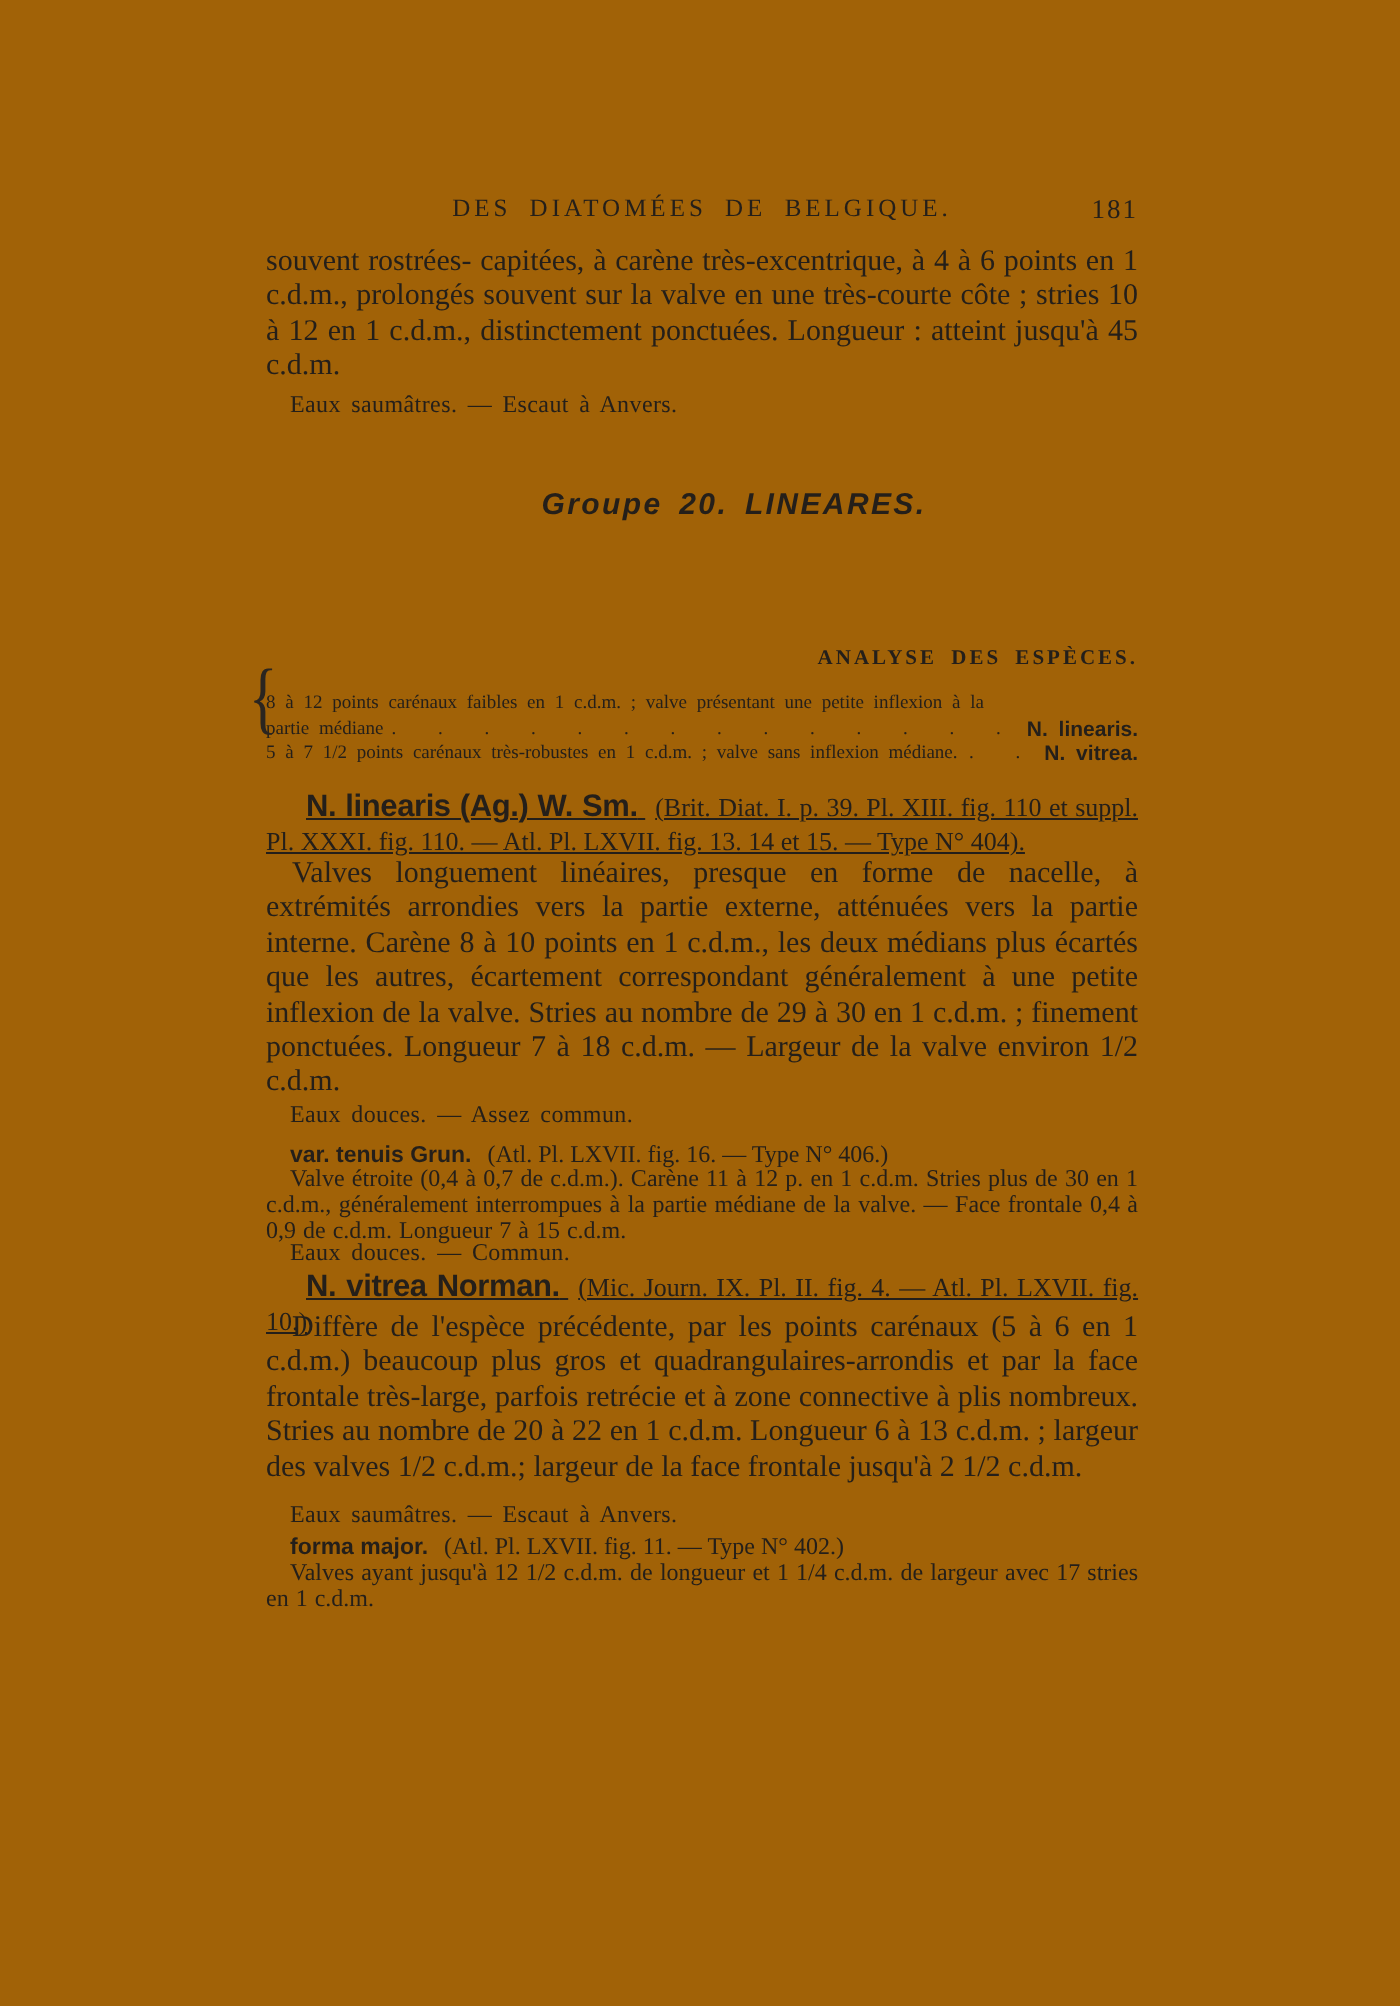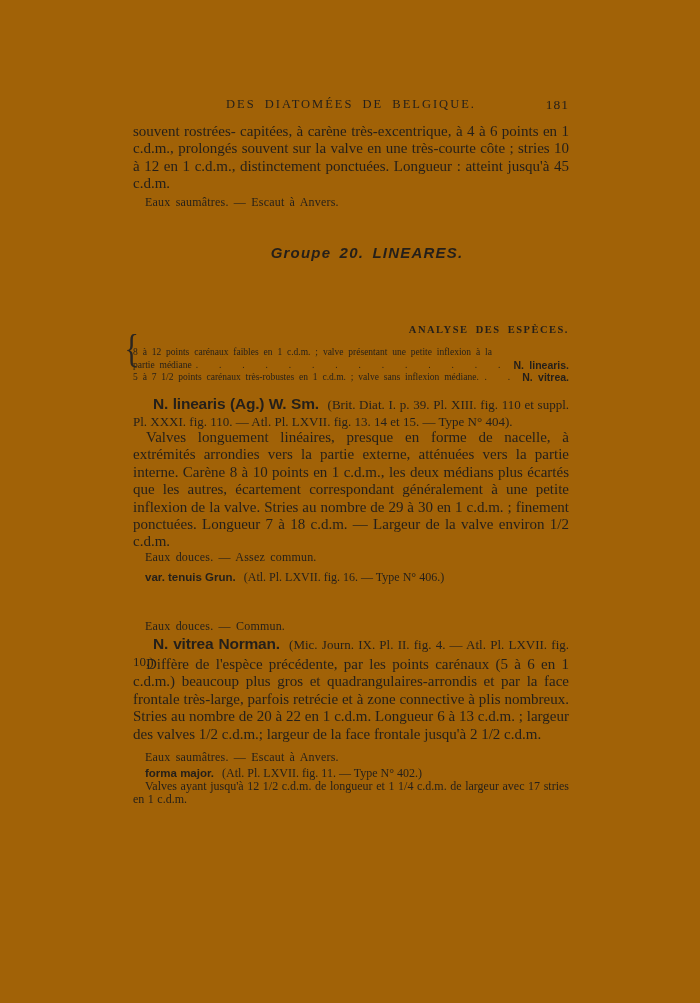--- a/index.html
+++ b/index.html
@@ -104,20 +104,21 @@
     font-size: 10.5px;
     flex: 0 0 auto;
   }
   
   .species-heading {
     font-size: 13px;
     line-height: 17.2px;
     text-align: justify;
     text-indent: 20px;
     margin: 0;
+    text-decoration: underline;
   }
   .species-name {
     font-family: "Liberation Sans", "DejaVu Sans", sans-serif;
     font-weight: bold;
     font-size: 15.5px;
     letter-spacing: -0.2px;
   }
   .citation { margin-left: 5px; }
   .variety-heading {
     font-size: 12px;
@@ -188,20 +189,21 @@
     <span class="species-name">N. linearis (Ag.) W. Sm.</span>
     <span class="citation">(Brit. Diat. I. p. 39. Pl. XIII. fig. 110 et suppl. Pl. XXXI. fig. 110. — Atl. Pl. LXVII. fig. 13. 14 et 15. — Type N° 404).</span>
   </p>
   <p class="block body-text indent pos-sp1d">Valves longuement linéaires, presque en forme de nacelle, à extrémités arrondies vers la partie externe, atténuées vers la partie interne. Carène 8 à 10 points en 1 c.d.m., les deux médians plus écartés que les autres, écartement correspondant généralement à une petite inflexion de la valve. Stries au nombre de 29 à 30 en 1 c.d.m. ; finement ponctuées. Longueur 7 à 18 c.d.m. — Largeur de la valve environ 1/2 c.d.m.</p>
   <p class="block habitat pos-sp1hab">Eaux douces. — Assez commun.</p>
 
   <p class="block variety-heading pos-var1h">
     <span class="variety-name">var. tenuis Grun.</span>
     <span class="citation">(Atl. Pl. LXVII. fig. 16. — Type N° 406.)</span>
   </p>
+  <p class="block small-text pos-var1d">Valve étroite (0,4 à 0,7 de c.d.m.). Carène 11 à 12 p. en 1 c.d.m. Stries plus de 30 en 1 c.d.m., généralement interrompues à la partie médiane de la valve. — Face frontale 0,4 à 0,9 de c.d.m. Longueur 7 à 15 c.d.m.</p>
   <p class="block habitat pos-var1hab">Eaux douces. — Commun.</p>
 
   <p class="block species-heading pos-sp2h">
     <span class="species-name">N. vitrea Norman.</span>
     <span class="citation">(Mic. Journ. IX. Pl. II. fig. 4. — Atl. Pl. LXVII. fig. 10.)</span>
   </p>
   <p class="block body-text indent pos-sp2d">Diffère de l'espèce précédente, par les points carénaux (5 à 6 en 1 c.d.m.) beaucoup plus gros et quadrangulaires-arrondis et par la face frontale très-large, parfois retrécie et à zone connective à plis nombreux. Stries au nombre de 20 à 22 en 1 c.d.m. Longueur 6 à 13 c.d.m. ; largeur des valves 1/2 c.d.m.; largeur de la face frontale jusqu'à 2 1/2 c.d.m.</p>
   <p class="block habitat pos-sp2hab">Eaux saumâtres. — Escaut à Anvers.</p>
 
   <p class="block variety-heading pos-var2h">

